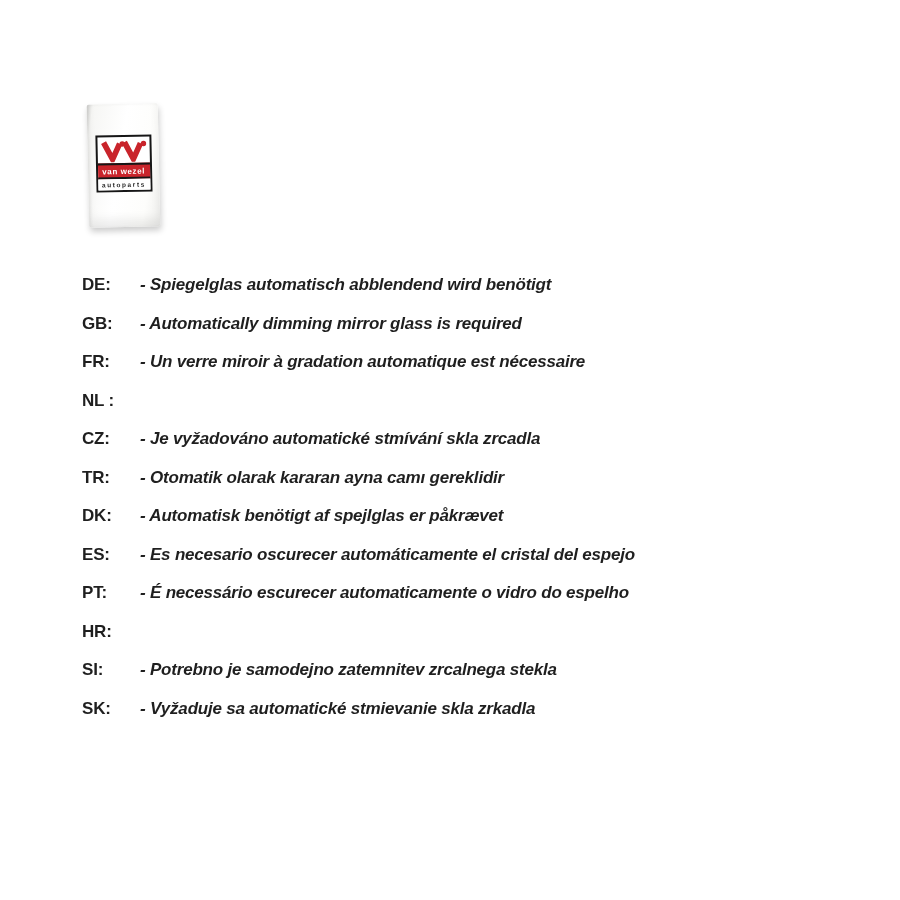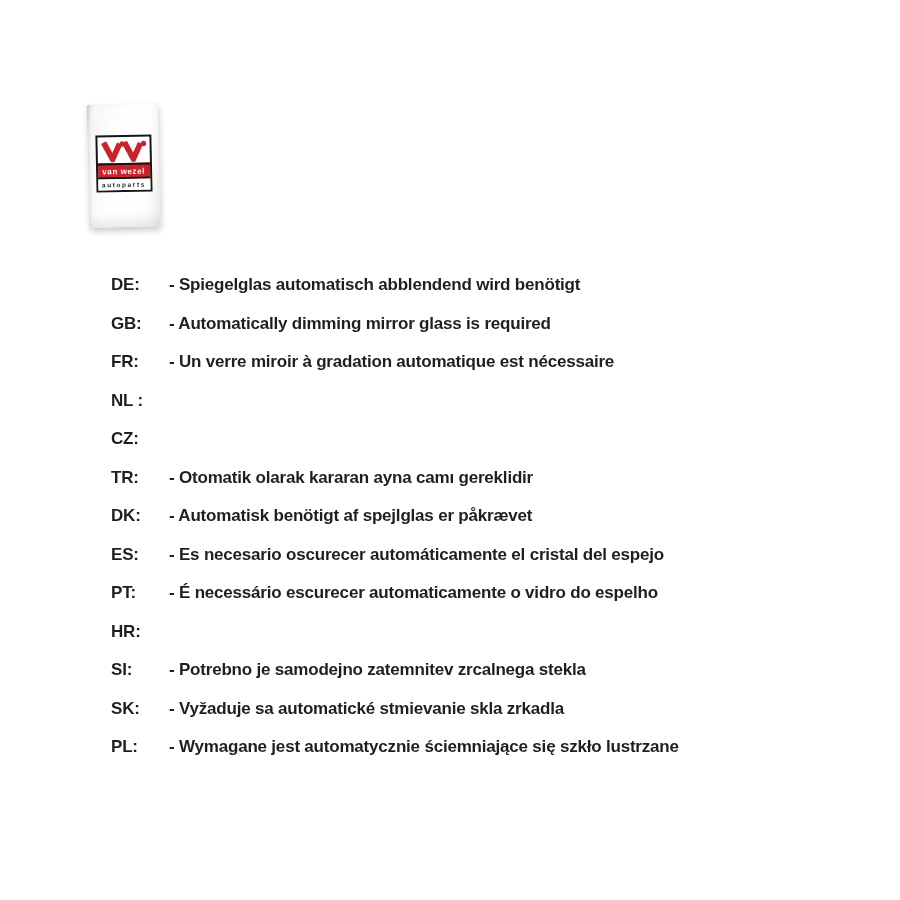--- a/index.html
+++ b/index.html
@@ -73,34 +73,35 @@
   .translation-list {
     position: absolute;
     left: 0;
     top: 266px;
     width: 900px;
   }
   .row {
     display: flex;
     align-items: center;
     height: 38.5px;
-    padding-left: 111px;
+    padding-left: 82px;
     color: #1f1f1f;
     font-size: 17px;
     font-weight: 600;
     letter-spacing: -0.2px;
     white-space: nowrap;
   }
   .row .code {
     display: inline-block;
     width: 58px;
     flex: 0 0 58px;
   }
   .row .text {
     display: inline-block;
+    font-style: italic;
   }
 </style>
 </head>
 <body>
 
 <div class="page">
 
   <div class="logo-card">
     <div class="emblem">
       <span class="vv-mark-wrap">
@@ -127,20 +128,21 @@
     </div>
       <div class="row">
       <span class="code">FR:</span>
       <span class="text">- Un verre miroir à gradation automatique est nécessaire</span>
     </div>
       <div class="row">
       <span class="code">NL :</span>
     </div>
       <div class="row">
       <span class="code">CZ:</span>
+      <span class="text">- Je vyžadováno automatické stmívání skla zrcadla</span>
     </div>
       <div class="row">
       <span class="code">TR:</span>
       <span class="text">- Otomatik olarak kararan ayna camı gereklidir</span>
     </div>
       <div class="row">
       <span class="code">DK:</span>
       <span class="text">- Automatisk benötigt af spejlglas er påkrævet</span>
     </div>
       <div class="row">
@@ -155,19 +157,15 @@
       <span class="code">HR:</span>
     </div>
       <div class="row">
       <span class="code">SI:</span>
       <span class="text">- Potrebno je samodejno zatemnitev zrcalnega stekla</span>
     </div>
       <div class="row">
       <span class="code">SK:</span>
       <span class="text">- Vyžaduje sa automatické stmievanie skla zrkadla</span>
     </div>
-      <div class="row">
-      <span class="code">PL:</span>
-      <span class="text">- Wymagane jest automatycznie ściemniające się szkło lustrzane</span>
-    </div>
     </div>
 
 </div>
 
 </body></html>

